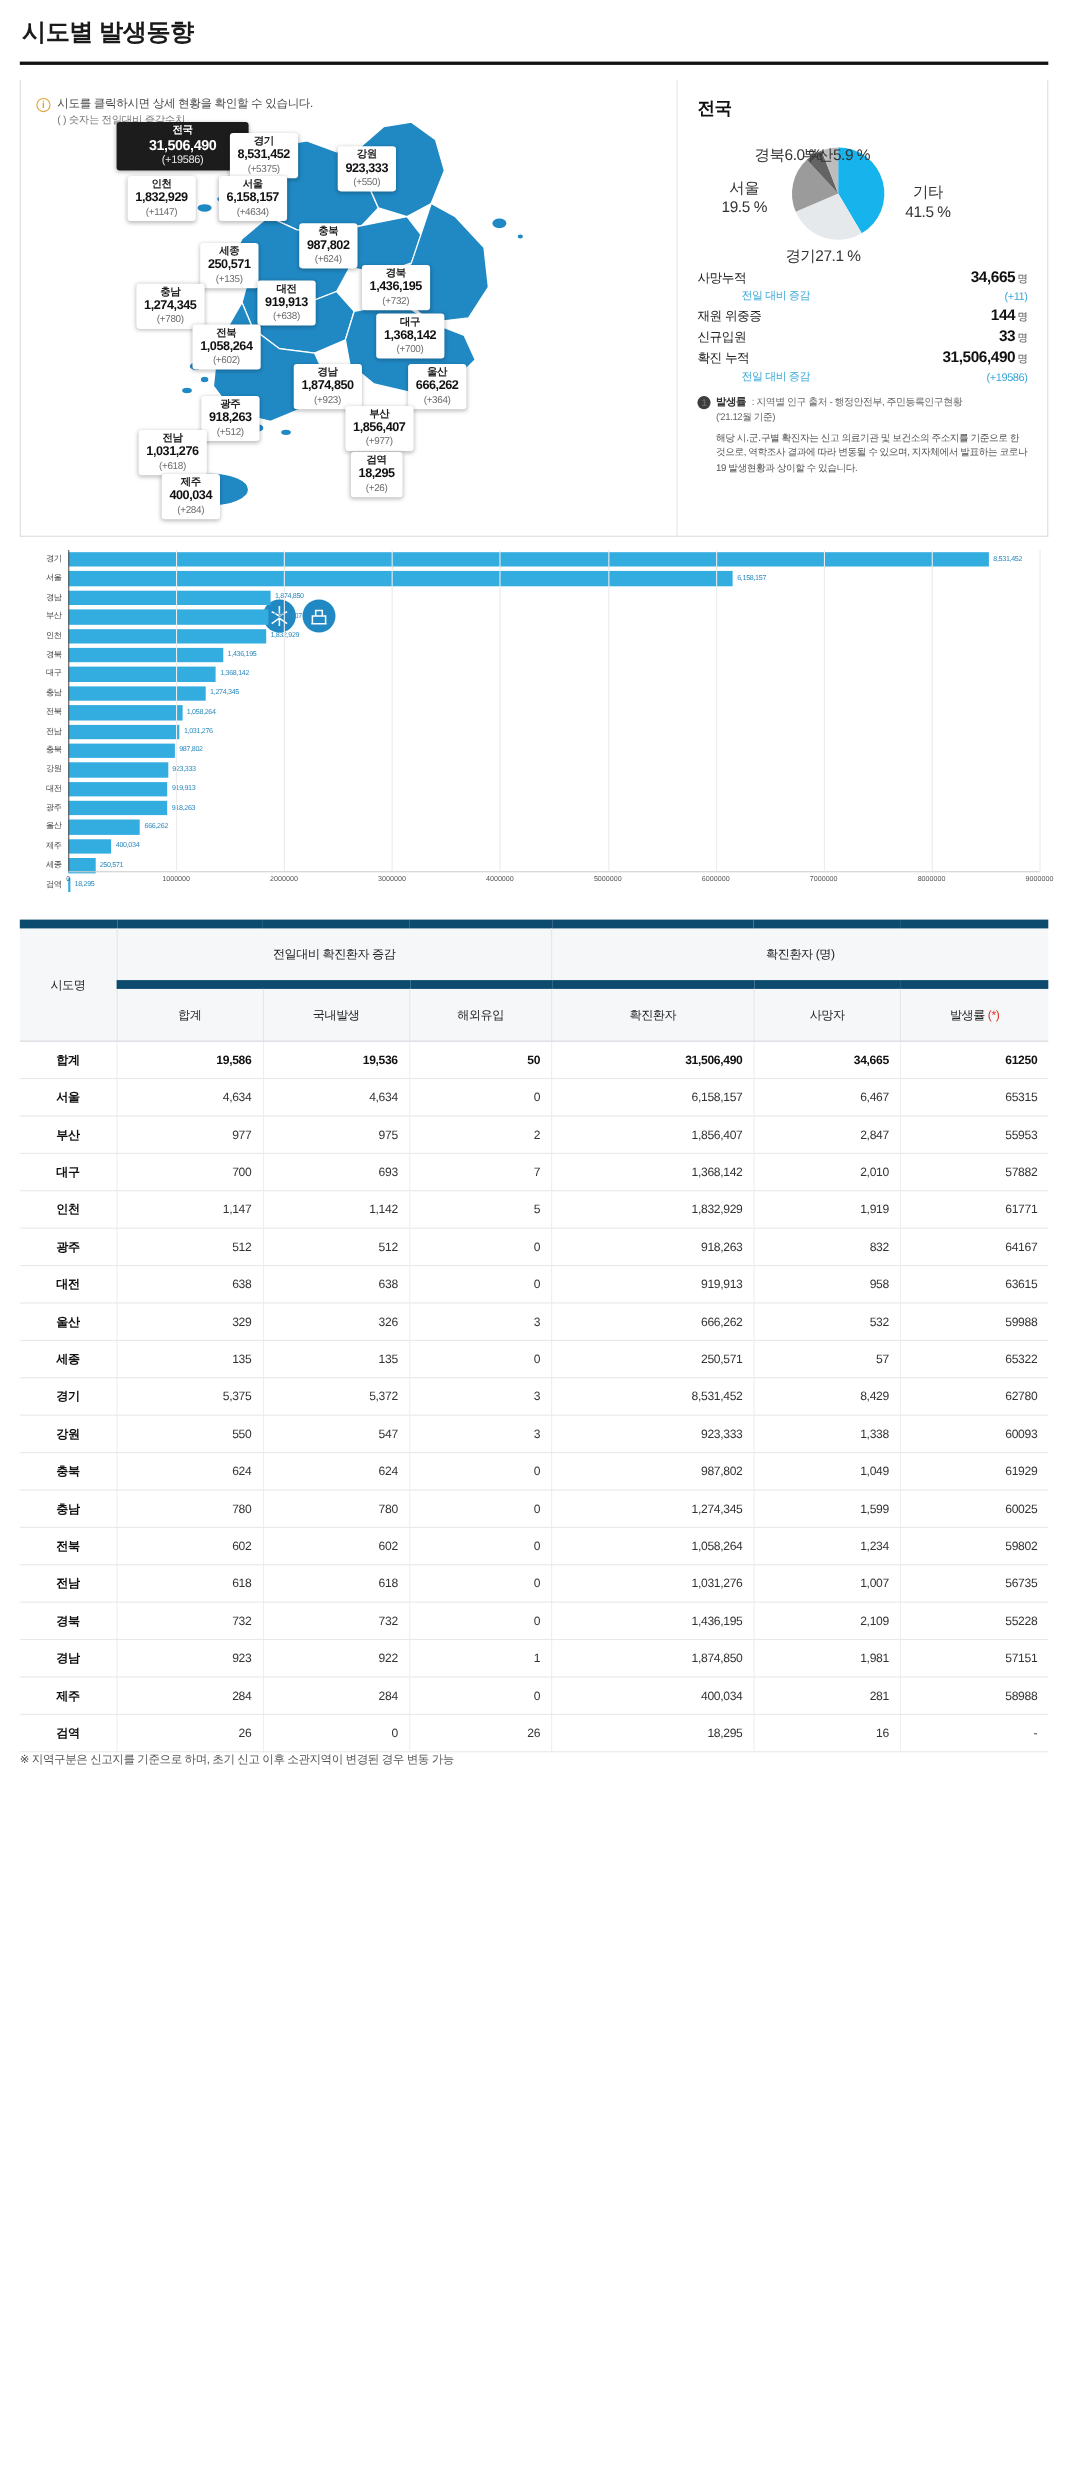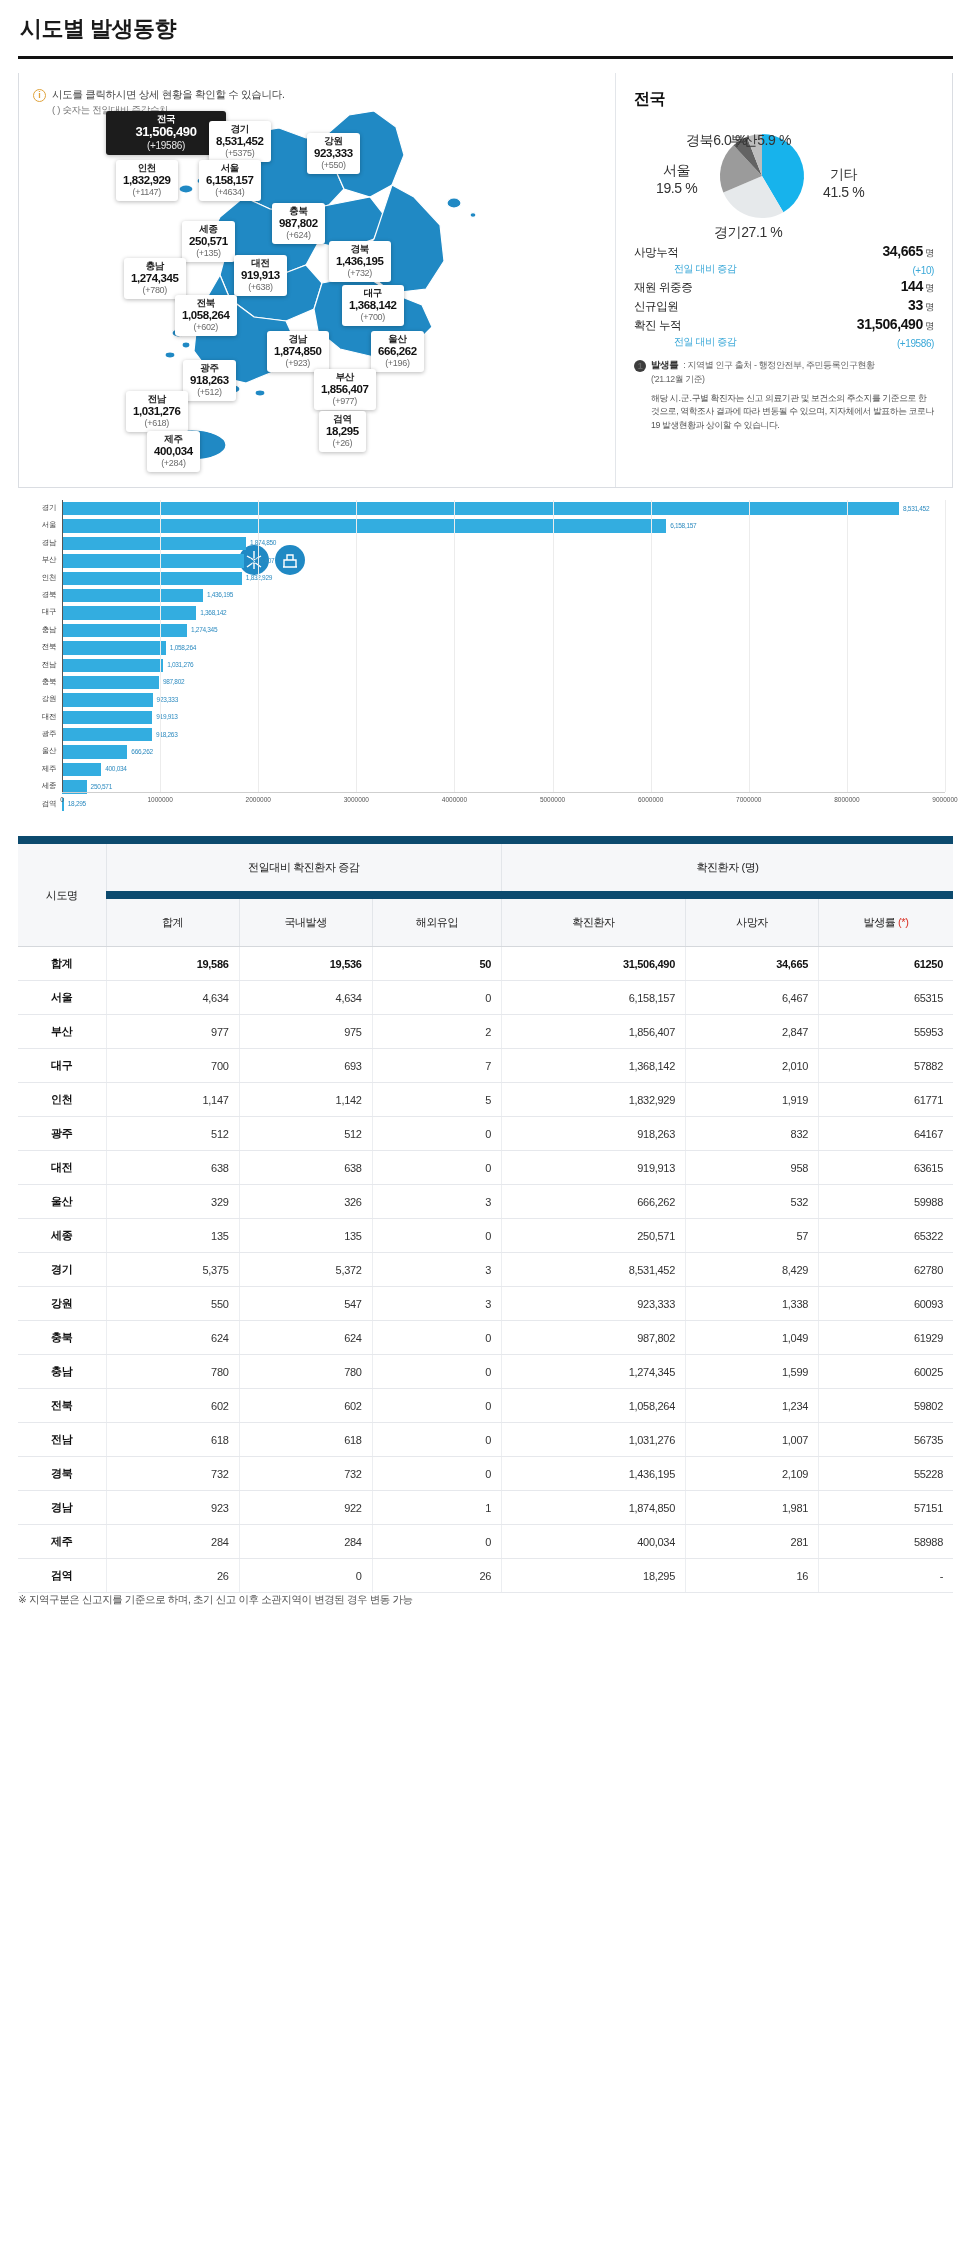--- a/index.html
+++ b/index.html
@@ -246,21 +246,21 @@
             <span class="dl">(+602)</span>
           </div>
           <div class="cal" style="left: 248px; top: 258px;">
             <span class="nm">경남</span>
             <span class="vl">1,874,850</span>
             <span class="dl">(+923)</span>
           </div>
           <div class="cal" style="left: 352px; top: 258px;">
             <span class="nm">울산</span>
             <span class="vl">666,262</span>
-            <span class="dl">(+196)</span>
+            <span class="dl">(+364)</span>
           </div>
           <div class="cal" style="left: 164px; top: 287px;">
             <span class="nm">광주</span>
             <span class="vl">918,263</span>
             <span class="dl">(+512)</span>
           </div>
           <div class="cal" style="left: 295px; top: 296px;">
             <span class="nm">부산</span>
             <span class="vl">1,856,407</span>
             <span class="dl">(+977)</span>
@@ -314,21 +314,21 @@
           </div>
       </div>
 
       <div id="stats">
           <div class="stat">
             <span class="k">사망누적</span>
             <span class="v">34,665<span class="u">명</span></span>
           </div>
           <div class="stat delta">
             <span class="k">전일 대비 증감</span>
-            <span class="v">(+10)</span>
+            <span class="v">(+11)</span>
           </div>
           <div class="stat">
             <span class="k">재원 위중증</span>
             <span class="v">144<span class="u">명</span></span>
           </div>
           <div class="stat">
             <span class="k">신규입원</span>
             <span class="v">33<span class="u">명</span></span>
           </div>
           <div class="stat">

